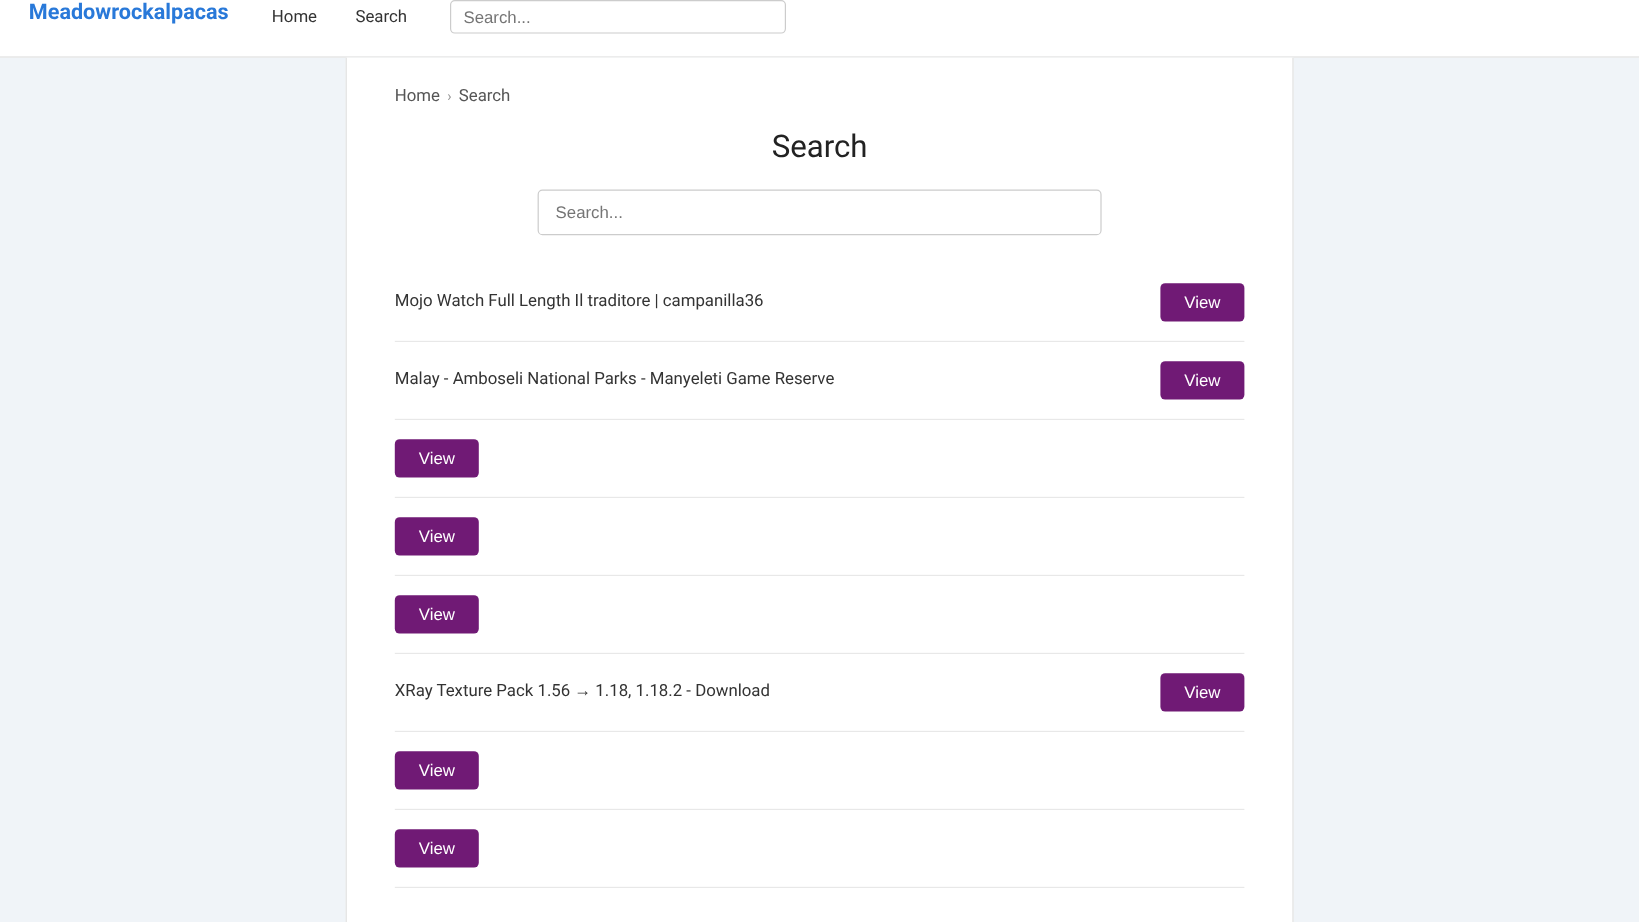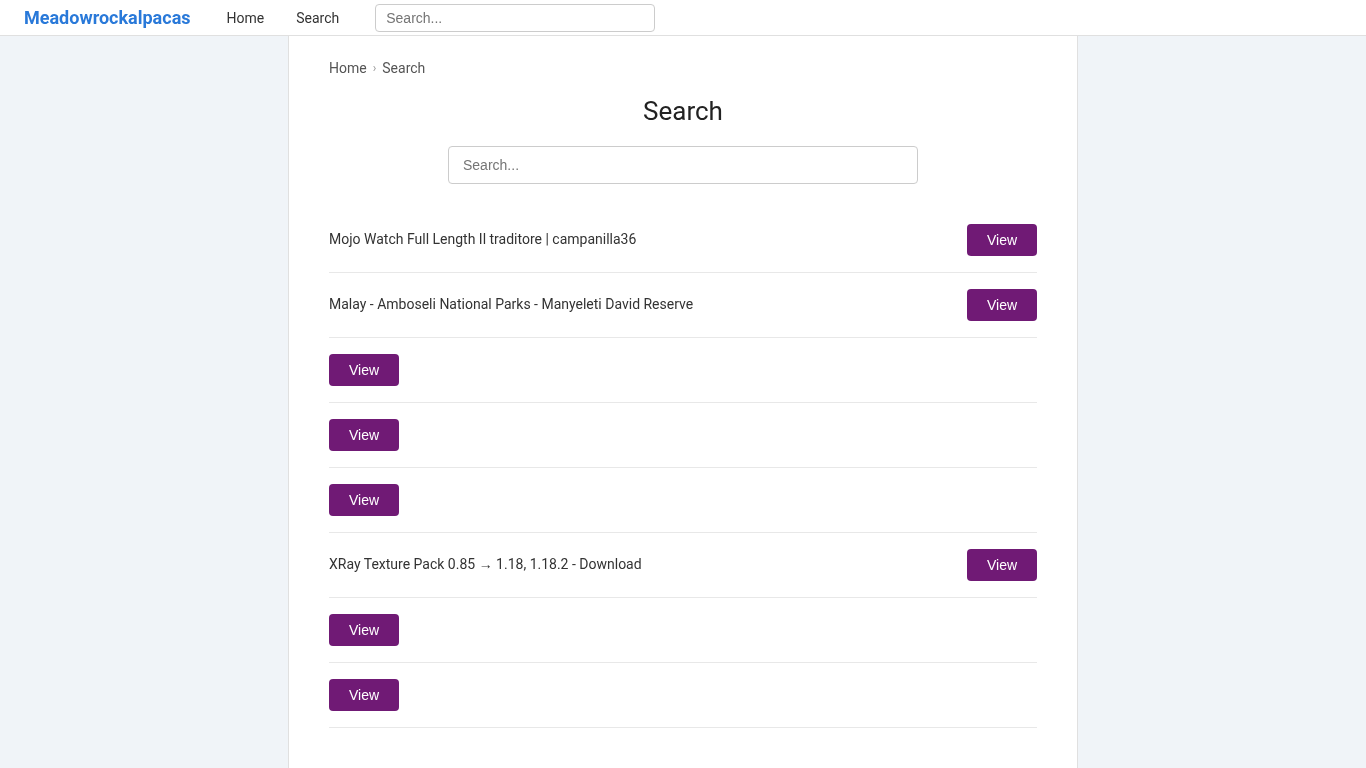--- a/index.html
+++ b/index.html
@@ -13,23 +13,23 @@
       background-color: #f0f4f8;
       color: #333;
       font-size: 14px;
     }
 
     
     .navbar {
       background: #fff;
       border-bottom: 1px solid #e0e0e0;
       display: flex;
-      align-items: center;
+      align-items: flex-start;
       padding: 0 24px;
-      height: 36px;
+      height: 48px;
       gap: 24px;
     }
 
     .nav-brand {
       color: #2979d9;
       font-weight: 700;
       font-size: 18px;
       text-decoration: none;
       white-space: nowrap;
     }
@@ -183,34 +183,34 @@
     <div class="search-box-wrapper">
       <input class="search-box" type="text" placeholder="Search..." style="">
     </div>
 
     <ul class="results-list" id="results-list">
     <li class="result-item">
           <span class="result-title">Mojo Watch Full Length Il traditore | campanilla36</span>
           <button class="view-btn">View</button>
         </li>
         <li class="result-item">
-          <span class="result-title">Malay - Amboseli National Parks - Manyeleti David Reserve</span>
-          <button class="view-btn">View</button>
-        </li>
-        <li class="result-item">
-          <button class="view-btn">View</button>
-        </li>
-        <li class="result-item">
-          <button class="view-btn">View</button>
-        </li>
-        <li class="result-item">
-          <button class="view-btn">View</button>
-        </li>
-        <li class="result-item">
-          <span class="result-title">XRay Texture Pack 0.85 → 1.18, 1.18.2 - Download</span>
+          <span class="result-title">Malay - Amboseli National Parks - Manyeleti Game Reserve</span>
+          <button class="view-btn">View</button>
+        </li>
+        <li class="result-item">
+          <button class="view-btn">View</button>
+        </li>
+        <li class="result-item">
+          <button class="view-btn">View</button>
+        </li>
+        <li class="result-item">
+          <button class="view-btn">View</button>
+        </li>
+        <li class="result-item">
+          <span class="result-title">XRay Texture Pack 1.56 → 1.18, 1.18.2 - Download</span>
           <button class="view-btn">View</button>
         </li>
         <li class="result-item">
           <button class="view-btn">View</button>
         </li>
         <li class="result-item">
           <button class="view-btn">View</button>
         </li>
       </ul>
 

